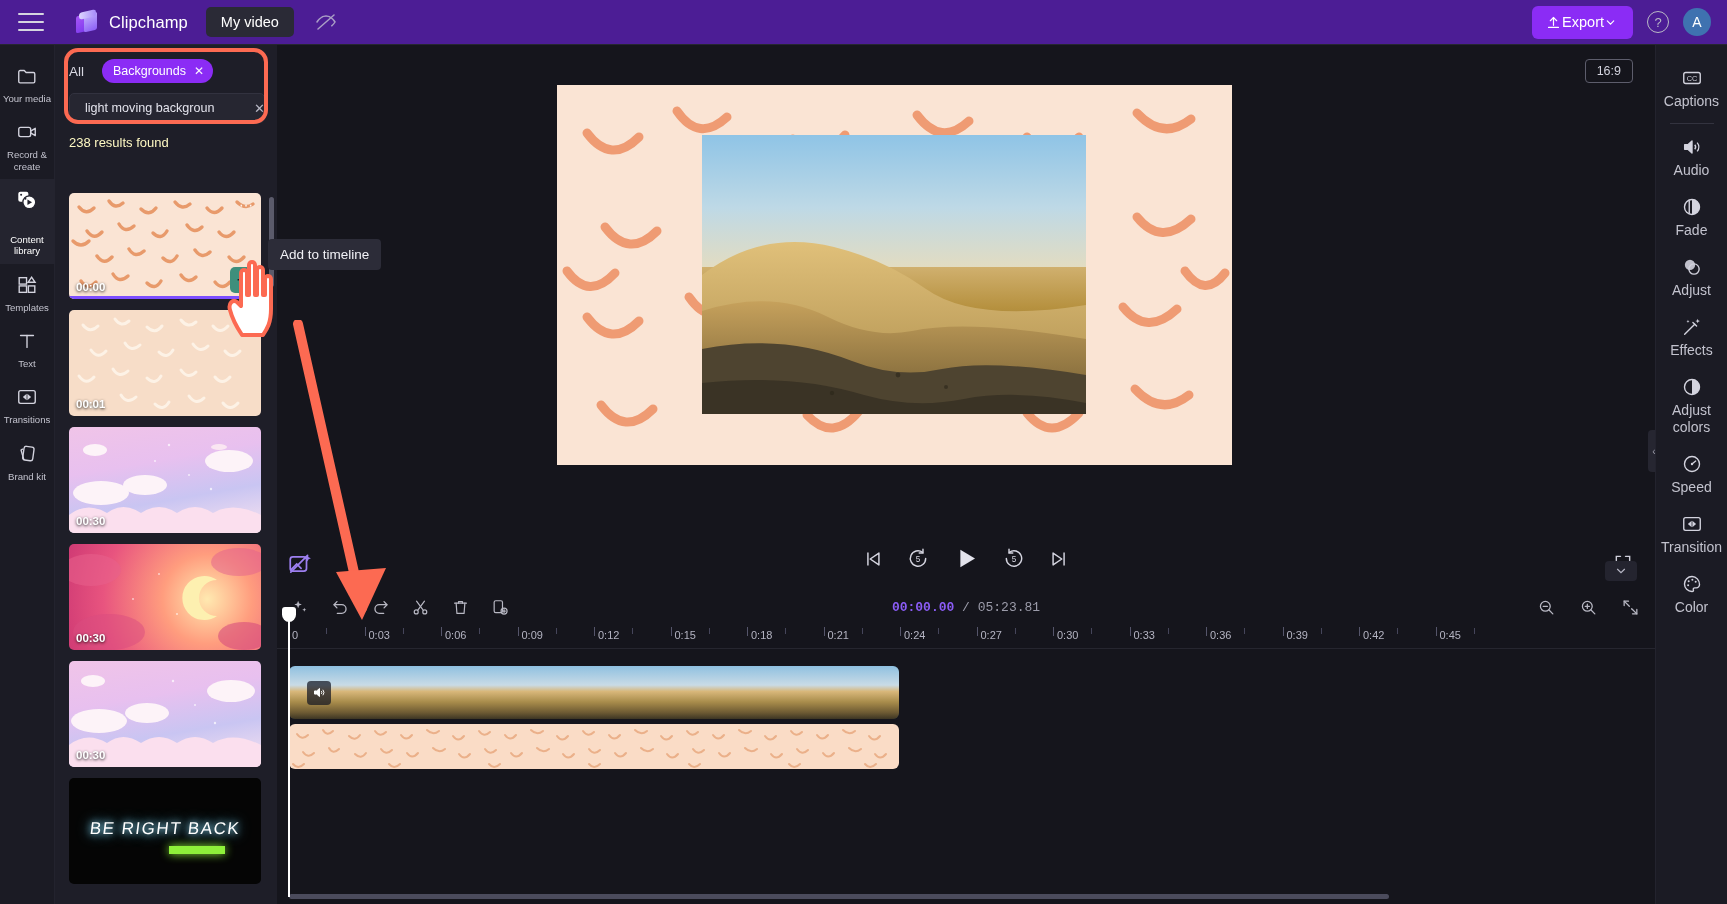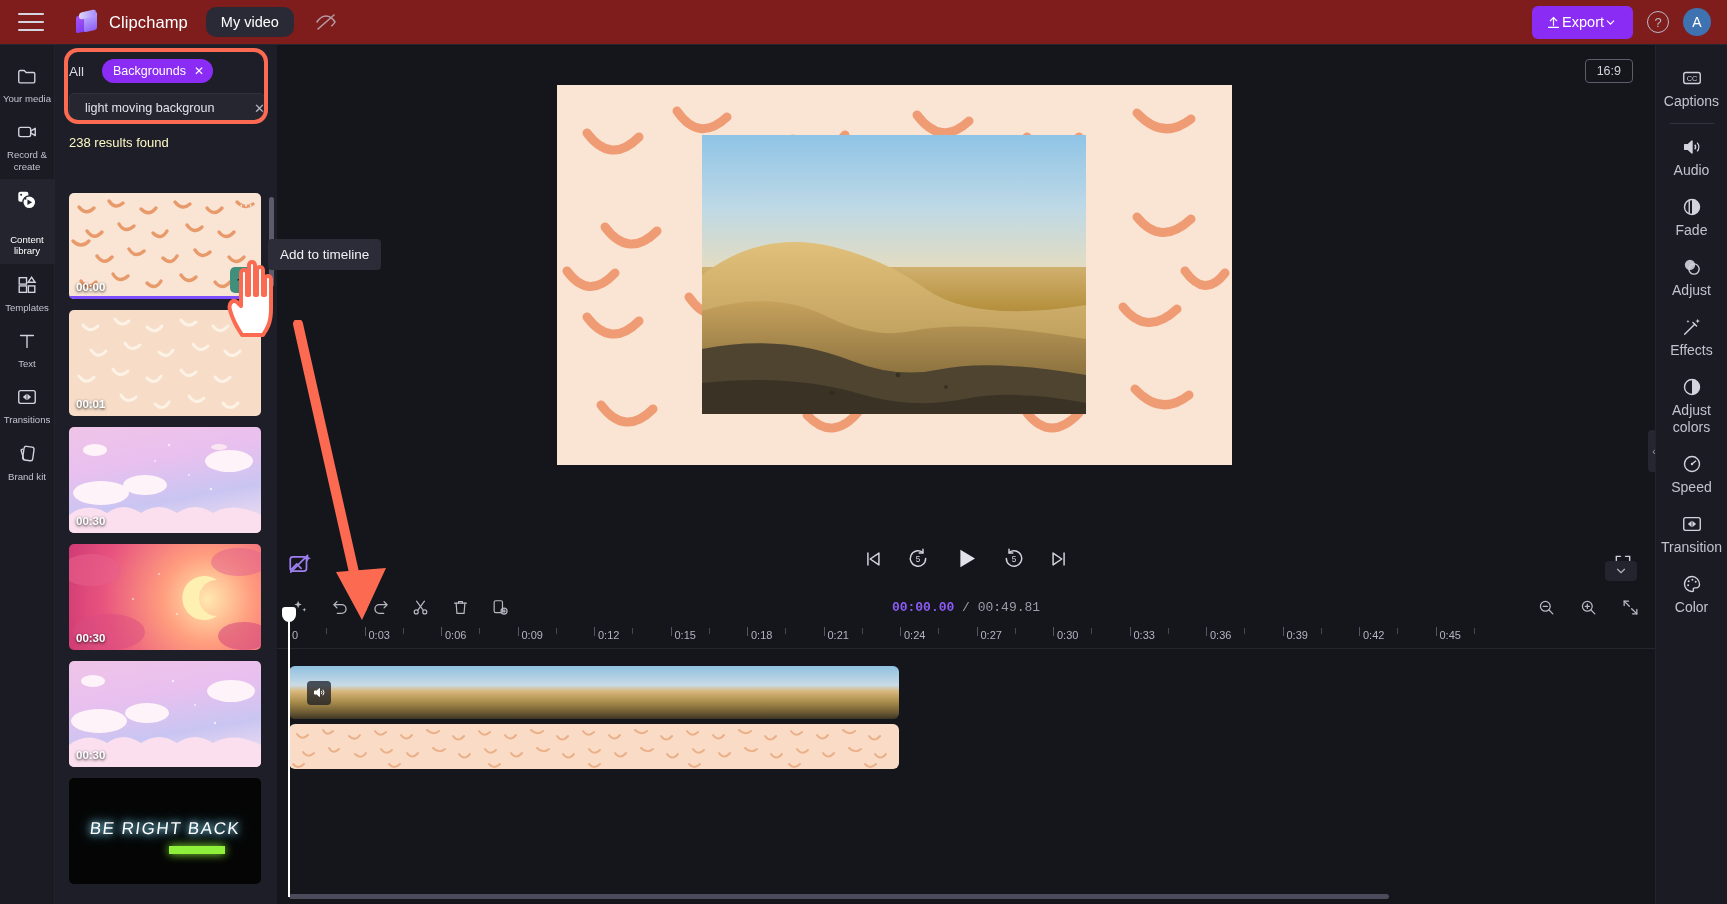--- a/index.html
+++ b/index.html
@@ -8,35 +8,35 @@
     background: #15151c;
     font-family: "Liberation Sans", sans-serif;
     overflow: hidden;
     color: #e8e8ee;
   }
   #app { position: relative; width: 1727px; height: 904px; }
 
   
   .topbar {
     position: absolute; left: 0; top: 0; width: 1727px; height: 45px;
-    background: #7f1d1d;
+    background: #4c1d95;
     display: flex; align-items: center;
     border-bottom: 1px solid #262631;
   }
   .hamburger { width: 26px; height: 18px; margin-left: 18px; display: flex; flex-direction: column; justify-content: space-between; cursor: pointer; }
   .hamburger span { display: block; height: 2px; background: #d5d5df; border-radius: 2px; }
   .brand { display: flex; align-items: center; margin-left: 32px; gap: 9px; }
   .brand-logo { width: 24px; height: 22px; position: relative; }
   .brand-logo .sl { position: absolute; border-radius: 2px; }
   .brand-logo .s1 { left:0; top:4px; width:13px; height:17px; background: linear-gradient(160deg,#a855f7,#7c3aed); transform: skewY(-12deg);}
   .brand-logo .s2 { left:8px; top:2px; width:13px; height:18px; background: linear-gradient(160deg,#c4b5fd,#8b5cf6); transform: skewY(-12deg);}
   .brand-logo .s3 { left:3px; top:0px; width:17px; height:7px; background: linear-gradient(90deg,#ddd6fe,#a78bfa); transform: skewY(-12deg); border-radius:3px;}
   .brand-name { font-size: 16.5px; color: #ffffff; letter-spacing: .1px; }
   .proj-tab {
-    margin-left: 18px; background: #2a2a36; border-radius: 10px;
+    margin-left: 18px; background: #2a2a36; border-radius: 5px;
     padding: 7px 15px; font-size: 14.5px; color: #ffffff; cursor: pointer;
   }
   .eye-off { margin-left: 20px; width: 24px; height: 24px; opacity: .75; cursor: pointer; }
   .topbar-right { margin-left: auto; display: flex; align-items: center; gap: 14px; padding-right: 16px; }
   .export-btn {
     display: flex; align-items: center; gap: 0;
     background: #8b2cf5; color: #fff; border-radius: 6px;
     padding: 8px 16px 8px 13px; font-size: 14.5px; cursor: pointer;
   }
   .help-icon { width: 22px; height: 22px; border: 1.6px solid #b9b9c6; border-radius: 50%;
@@ -712,21 +712,21 @@
         <div class="tl-tool">
           <svg viewBox="0 0 24 24" width="19" height="19" fill="none" stroke="#cfcfdb" stroke-width="1.5" stroke-linejoin="round">
             <rect x="4" y="3.5" width="10.5" height="15" rx="2"></rect>
             <circle cx="16.5" cy="16.5" r="3.8"></circle>
               <path d="M16.5 14.8v3.4M14.8 16.5h3.4" stroke-linecap="round"></path>
           </svg>
         </div>
       </div>
 
       <div class="tl-time">
-        <b>00:00.00</b><span> / </span><span>00:49.81</span>
+        <b>00:00.00</b><span> / </span><span>05:23.81</span>
       </div>
 
       <div class="tl-zooms">
         <div class="tl-tool">
           <svg viewBox="0 0 24 24" width="19" height="19" fill="none" stroke="#cfcfdb" stroke-width="1.6" stroke-linecap="round">
             <circle cx="10.5" cy="10.5" r="6.2"></circle>
               <path d="M15.2 15.2L20 20"></path>
               <path d="M7.8 10.5h5.4"></path>
           </svg>
         </div>

